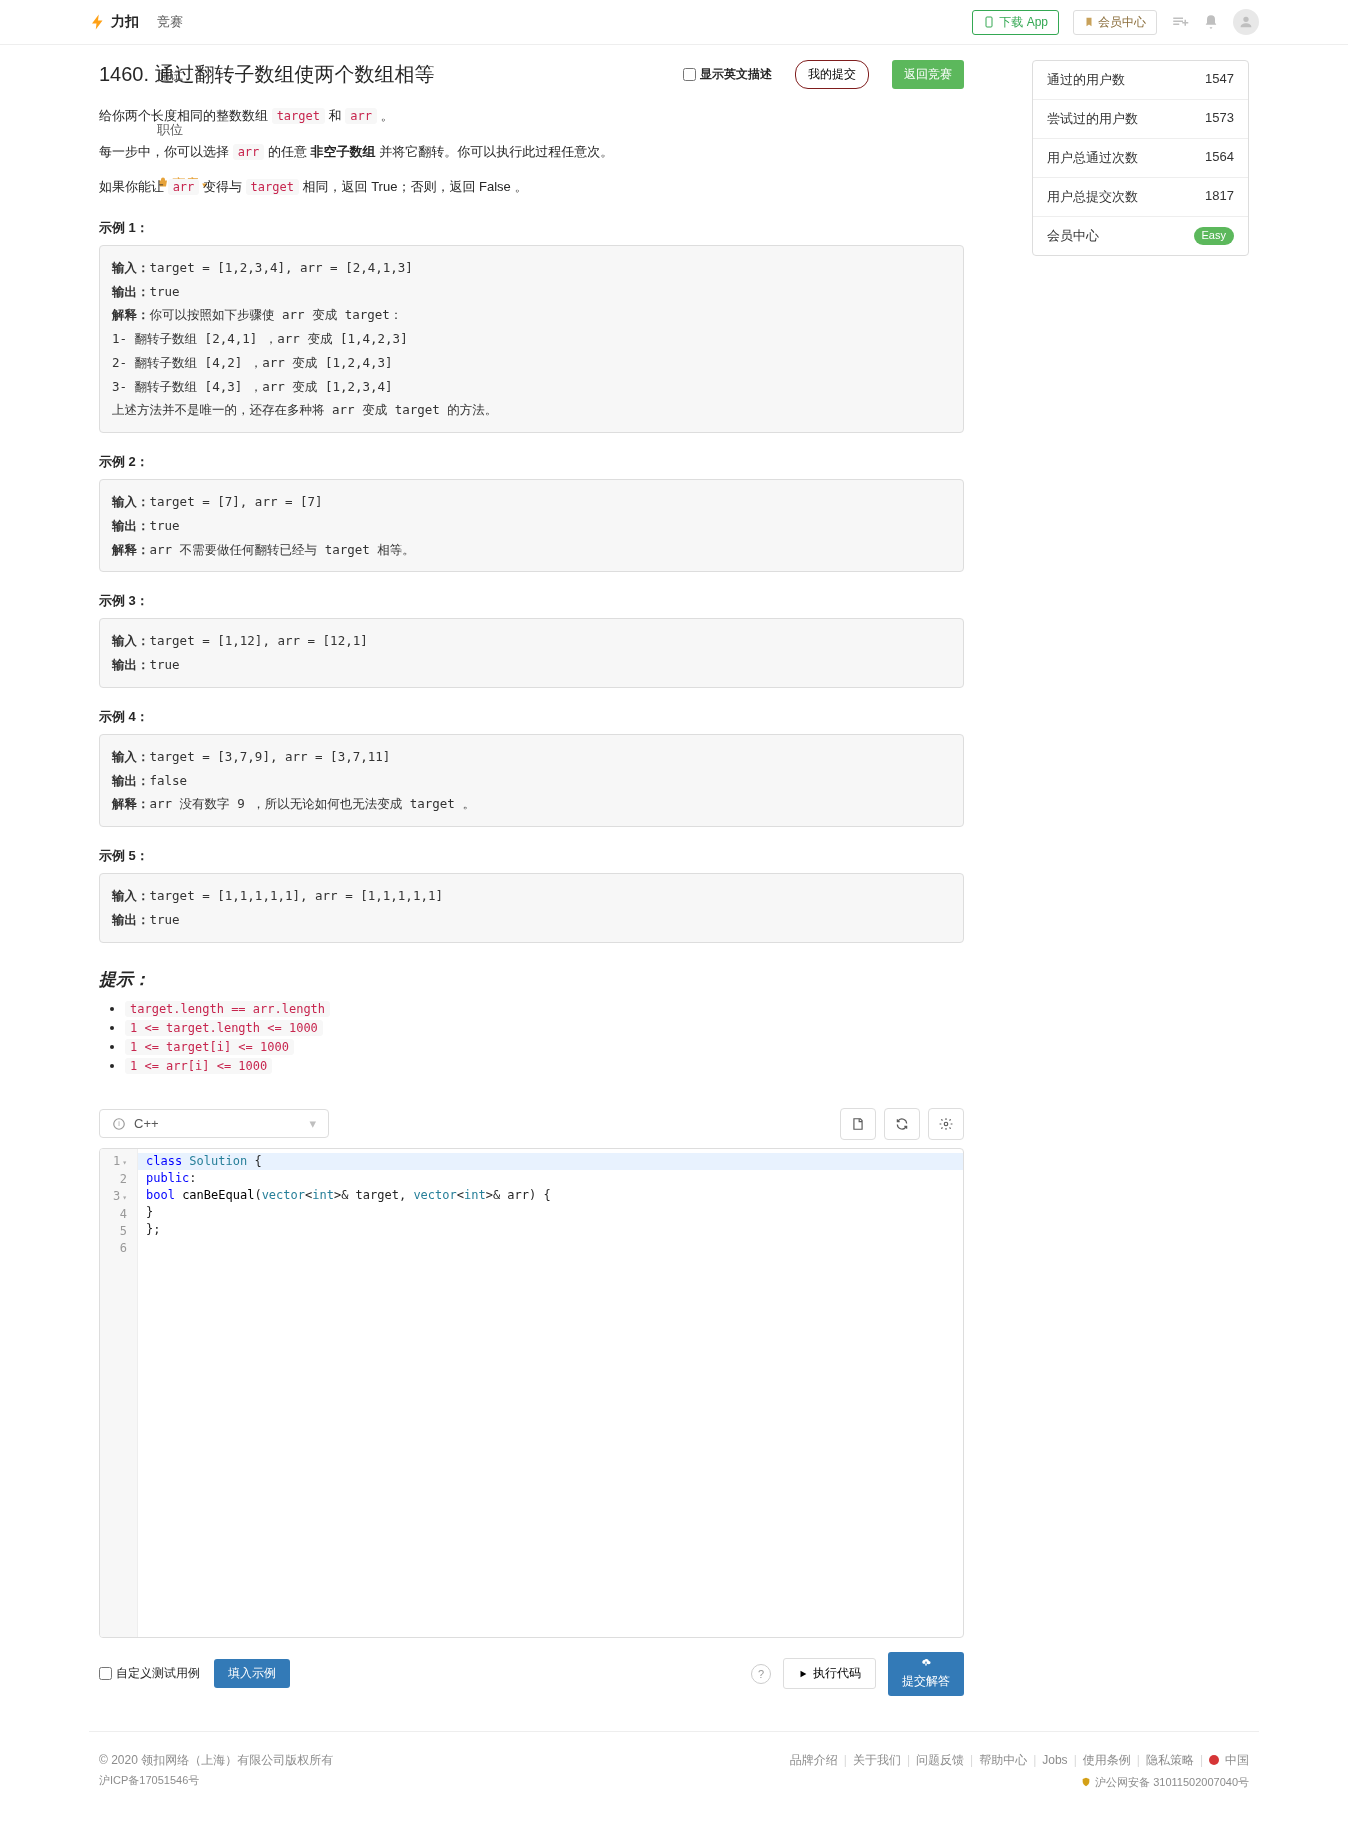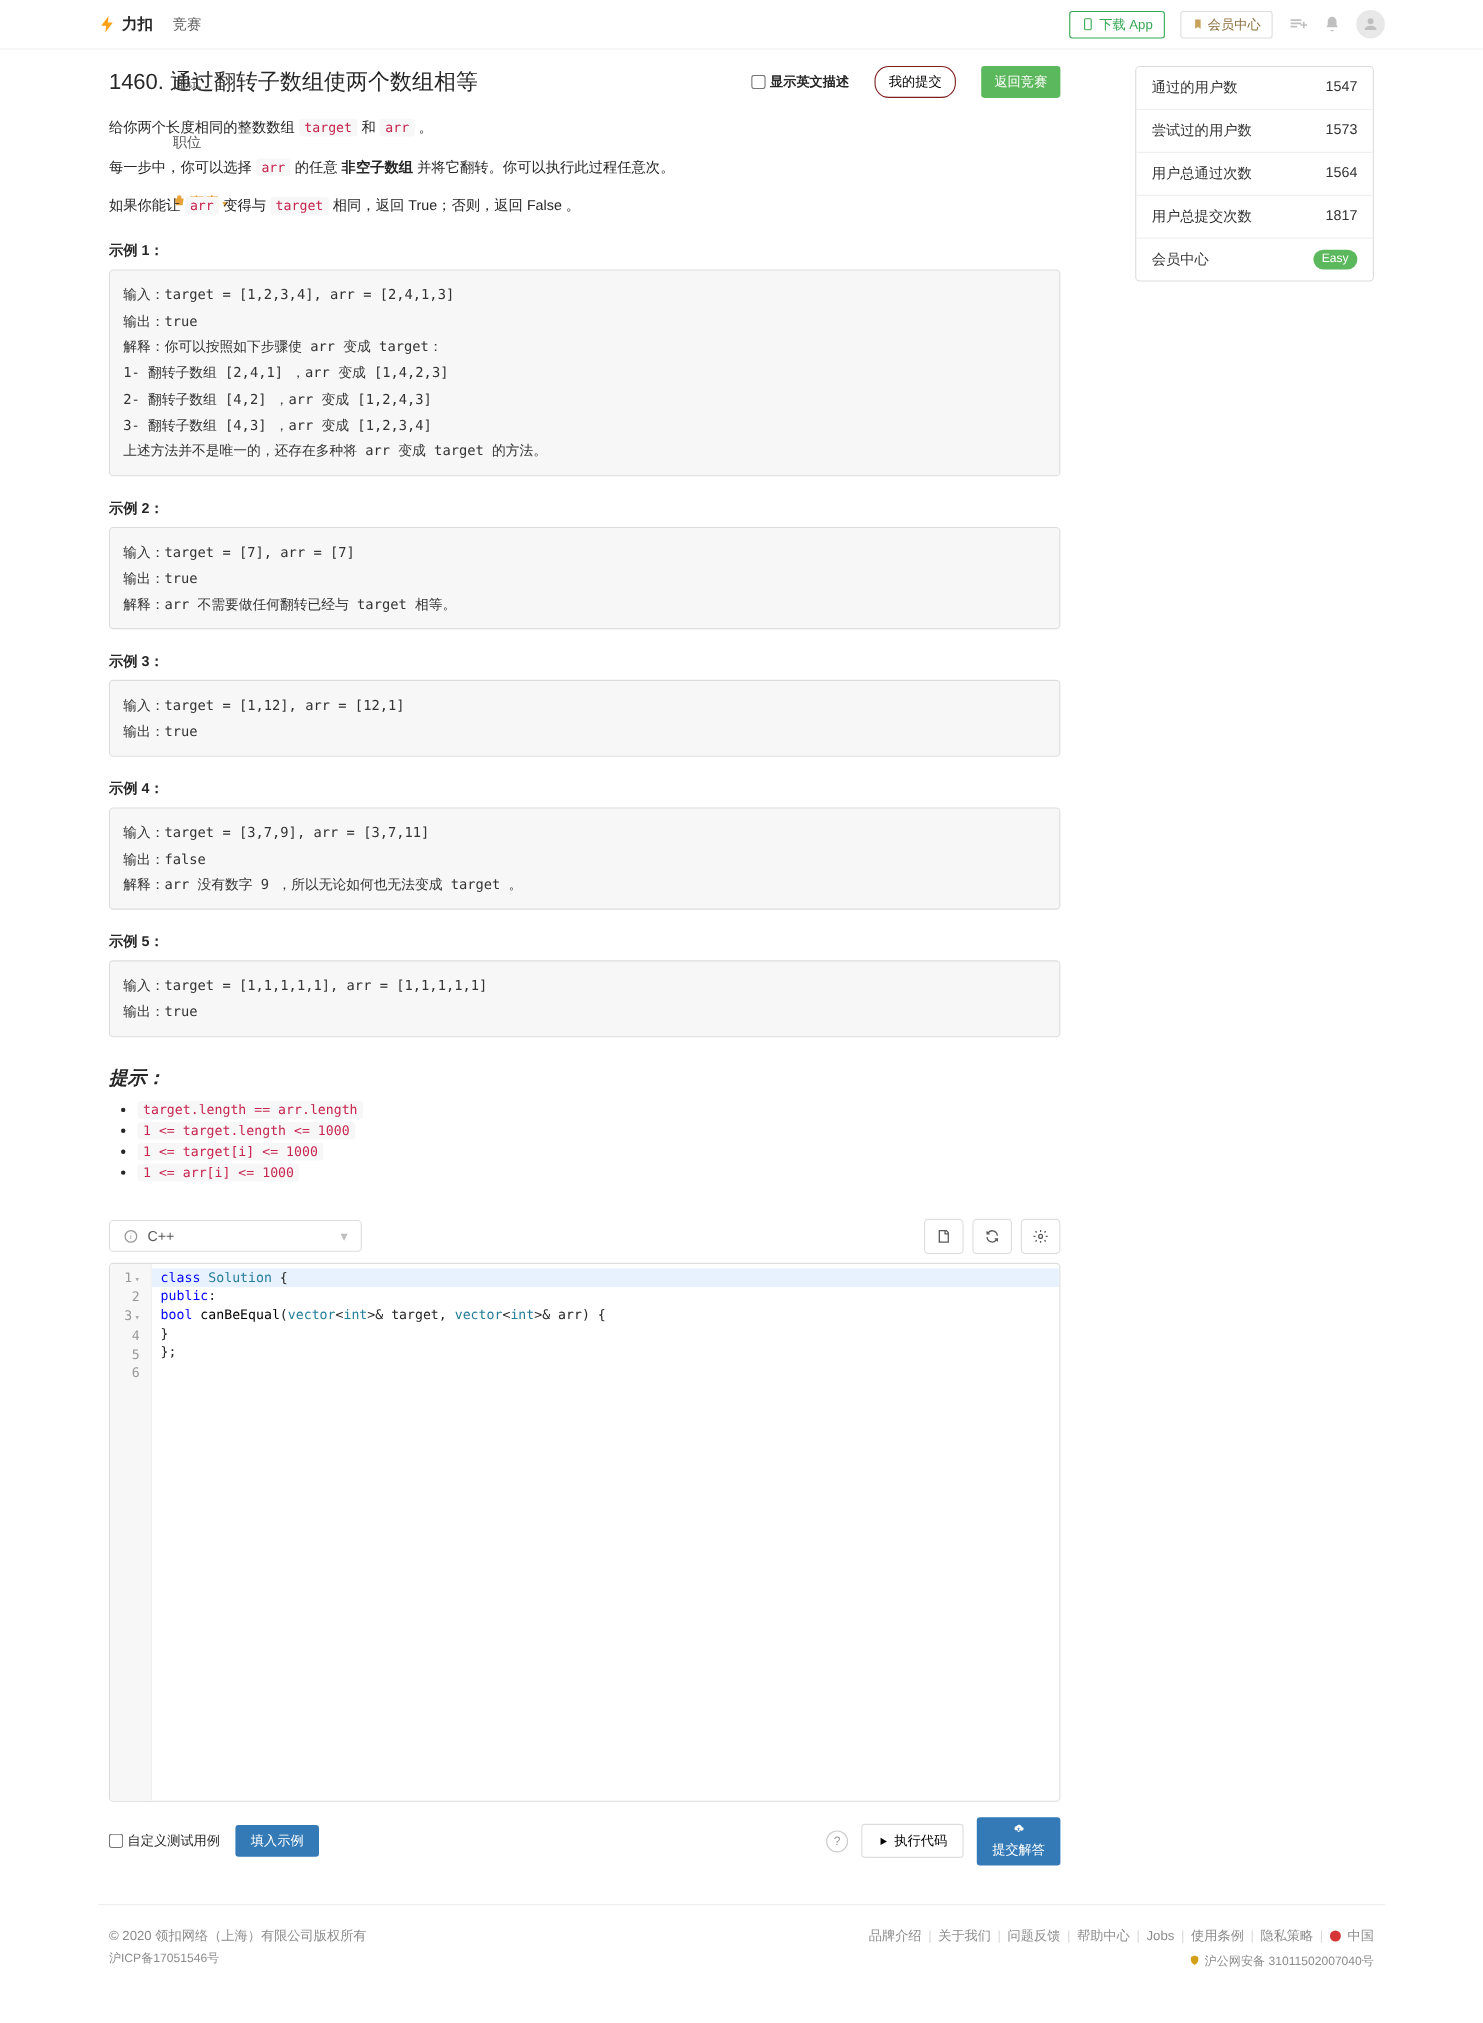--- a/index.html
+++ b/index.html
@@ -32,21 +32,21 @@
 .chk-label { font-size:12px; font-weight:700; display:flex; align-items:center; gap:4px; white-space:nowrap; }
 .btn-white { border:1px solid #7f1d1d; background:#fff; border-radius:13px; padding:5px 12px; font-size:12px; cursor:pointer; }
 .btn-green { background:#5cb85c; color:#fff; border:none; border-radius:3px; padding:6px 12px; font-size:12px; cursor:pointer; }
 
 
 .content p { margin:12px 0; line-height:1.8; font-size:13px; }
 .content code, .hints code { font-family: Menlo, Monaco, Consolas, monospace; background:#f7f7f7; color:#c7254e; padding:1px 5px; border-radius:3px; font-size:12px; }
 .content strong { font-weight:700; }
 .example-title { font-weight:700; margin:20px 0 8px; font-size:13px; }
 pre.example { background:#f7f7f7; border:1px solid #ddd; border-radius:4px; padding:10px 12px; font-family: Menlo, Monaco, Consolas, monospace; font-size:12.5px; line-height:1.9; white-space:pre-wrap; color:#333; }
-pre.example b { font-weight:400; }
+pre.example b { font-weight:700; }
 .hints { margin-top:25px; }
 .hints-title { font-weight:700; margin-bottom:10px; font-size:17px;font-style:italic; }
 .hints ul { padding-left:26px; }
 .hints li { margin:4px 0; font-size:13px; }
 
 
 .panel { border:1px solid #ddd; border-radius:4px; overflow:hidden; }
 .panel-row { display:flex; justify-content:space-between; padding:10px 14px; border-bottom:1px solid #eee; font-size:13px; }
 .panel-row:last-child { border-bottom:none; }
 .panel-row .label { color:#333; }

